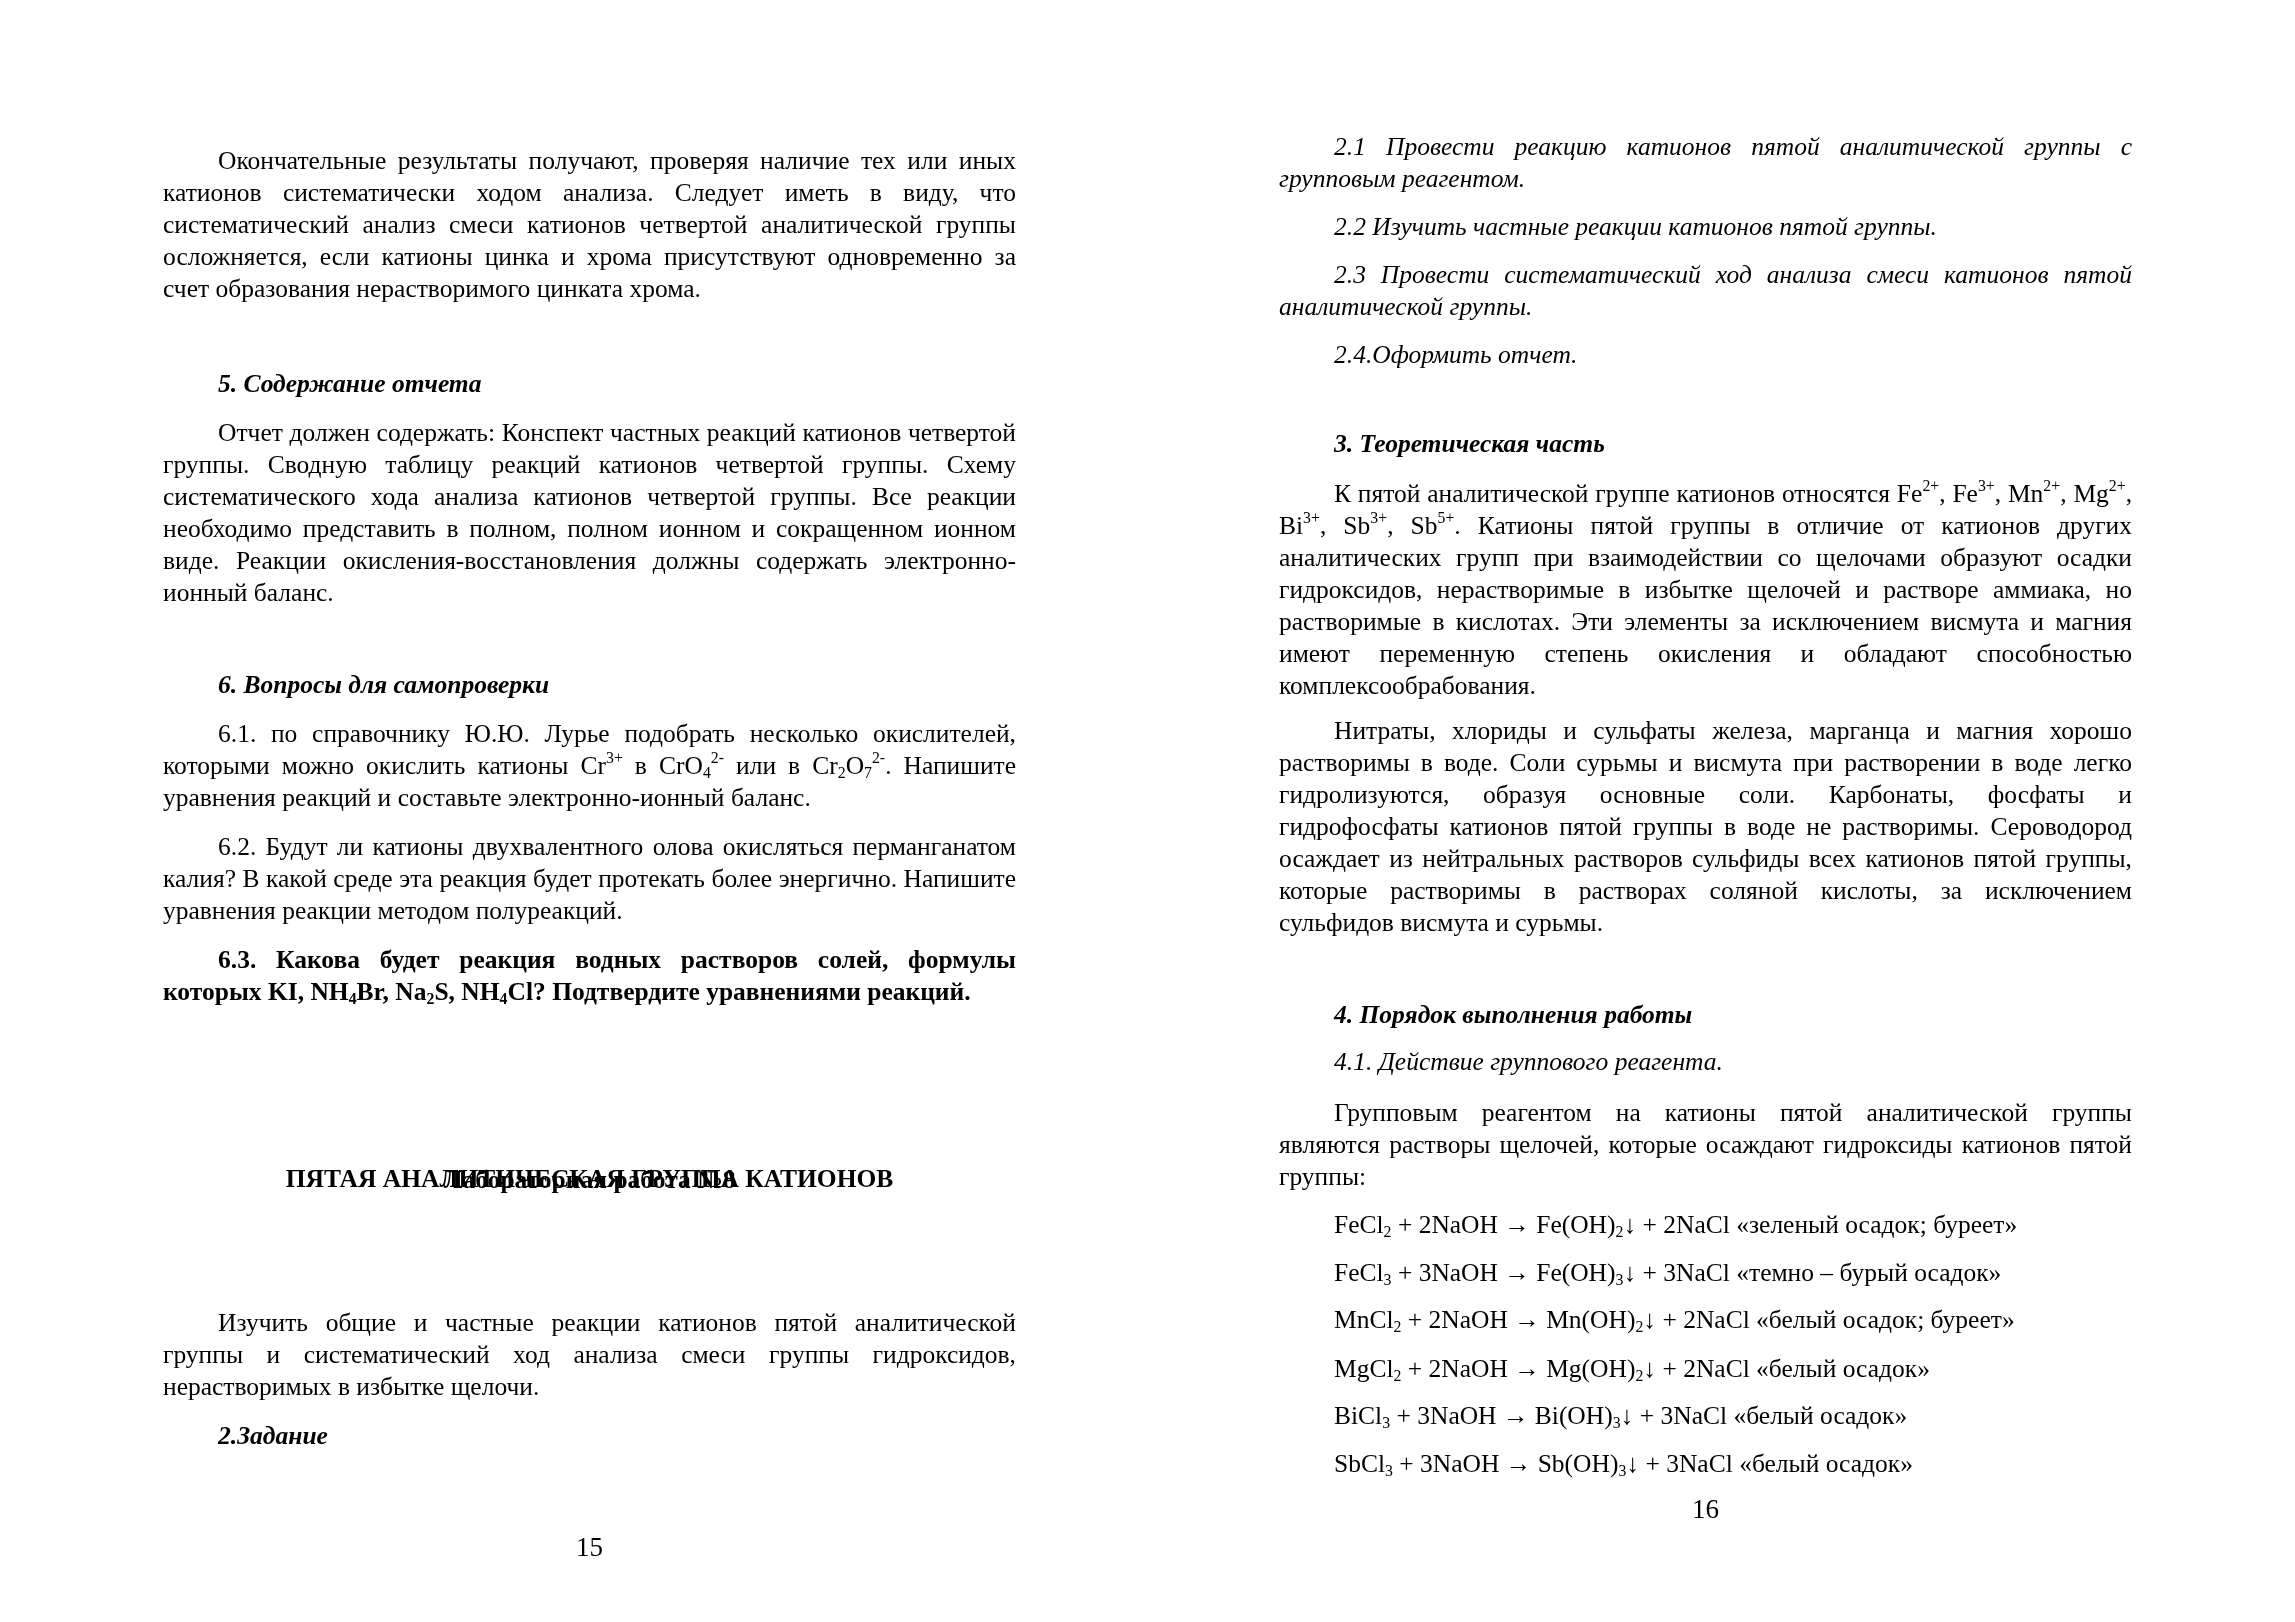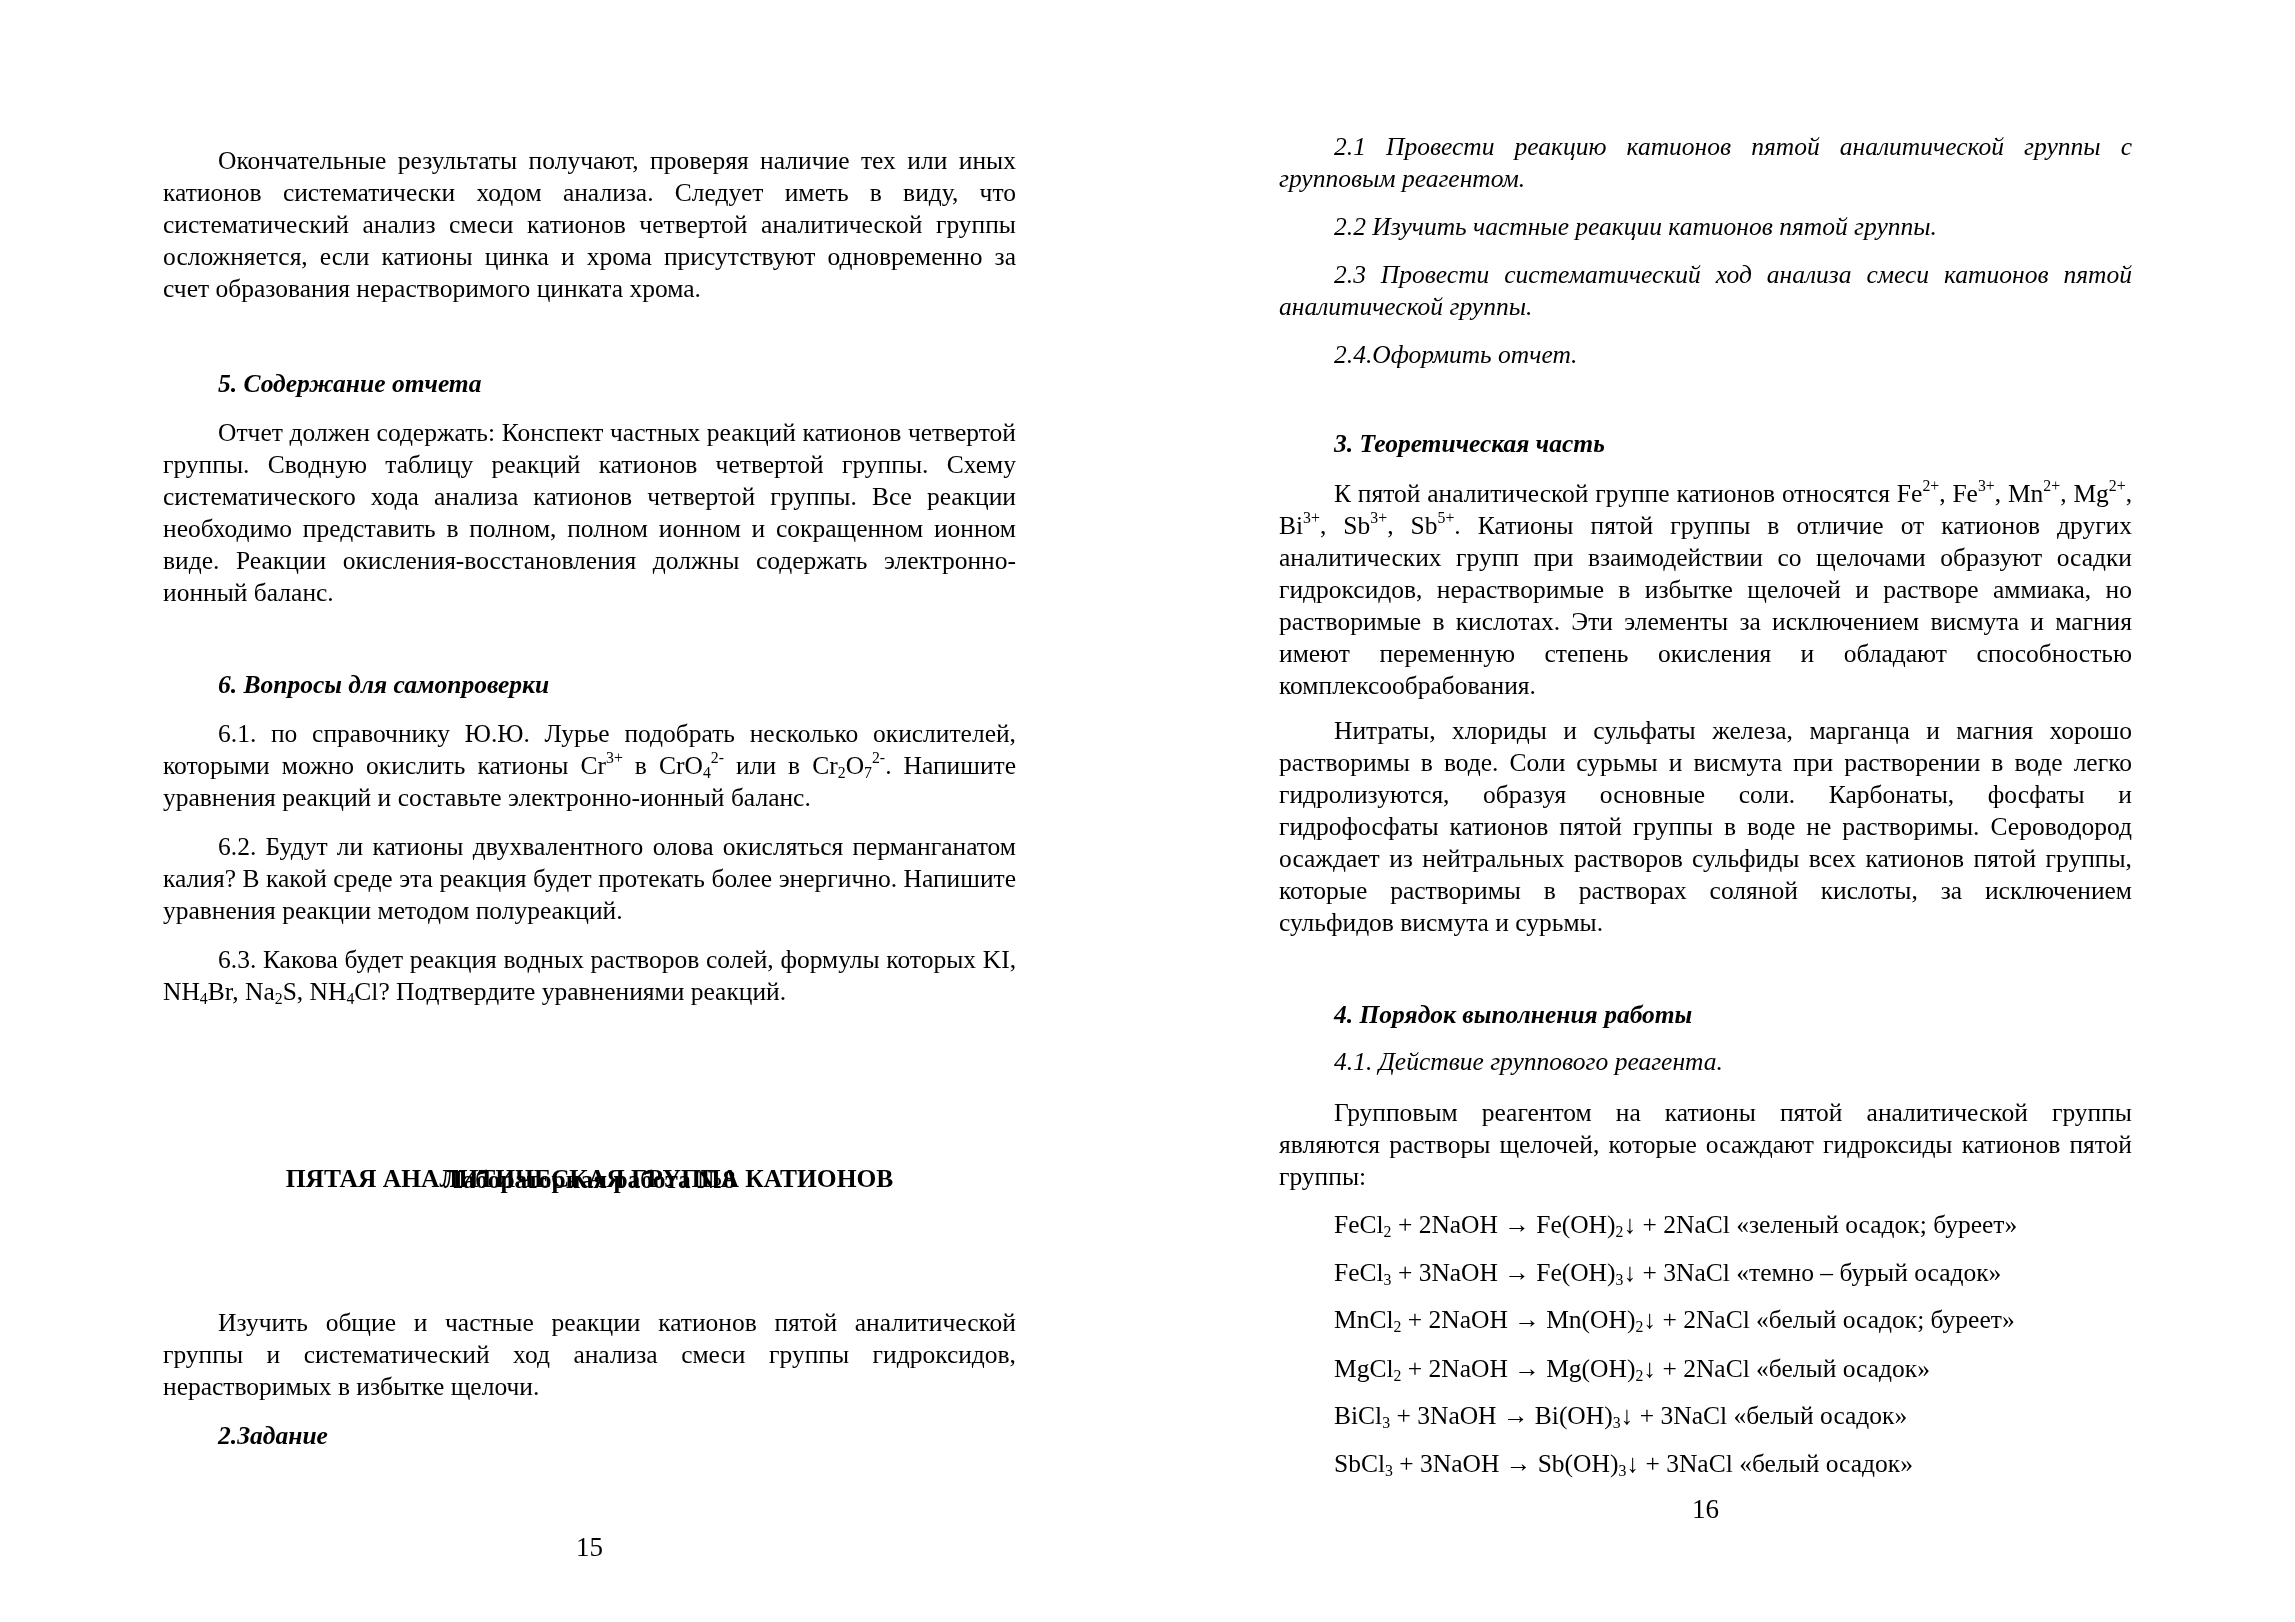--- a/index.html
+++ b/index.html
@@ -27,21 +27,21 @@
 
   <p class="blk head" style="top:368px;">5. Содержание отчета</p>
   <p class="blk para" style="top:417px;">Отчет должен содержать: Конспект частных реакций катионов четвертой группы. Сводную таблицу реакций катионов четвертой группы. Схему систематического хода анализа катионов четвертой группы. Все реакции необходимо представить в полном, полном ионном и сокращенном ионном виде. Реакции окисления-восстановления должны содержать электронно-ионный баланс.</p>
 
   <p class="blk head" style="top:669px;">6. Вопросы для самопроверки</p>
 
   <p class="blk para" style="top:718px;"><span>6.1. по справочнику Ю.Ю. Лурье подобрать несколько окислителей, которыми можно окислить катионы Cr</span><sup>3+</sup><span> в CrO</span><sub>4</sub><sup>2-</sup><span> или в Cr</span><sub>2</sub><span>O</span><sub>7</sub><sup>2-</sup><span>. Напишите уравнения реакций и составьте электронно-ионный баланс.</span></p>
 
   <p class="blk para" style="top:831px;">6.2. Будут ли катионы двухвалентного олова окисляться перманганатом калия? В какой среде эта реакция будет протекать более энергично. Напишите уравнения реакции методом полуреакций.</p>
 
-  <p class="blk para" style="top:944px;"><span>6.3. Какова будет реакция водных растворов солей, формулы которых KI, NH</span><sub>4</sub><span>Br, Na</span><sub>2</sub><span>S, NH</span><sub>4</sub><span>Cl? Подтвердите уравнениями реакций.</span></p>
+  <p class="blk para" style="top:944px;font-weight:bold;"><span>6.3. Какова будет реакция водных растворов солей, формулы которых KI, NH</span><sub>4</sub><span>Br, Na</span><sub>2</sub><span>S, NH</span><sub>4</sub><span>Cl? Подтвердите уравнениями реакций.</span></p>
 
 
   <p class="blk center" style="top:1116px;margin-top:48px;">Лабораторная работа №8</p>
   <p class="blk center" style="top:1163px;">ПЯТАЯ АНАЛИТИЧЕСКАЯ ГРУППА КАТИОНОВ</p>
 
   <p class="blk para" style="top:1307px;">Изучить общие и частные реакции катионов пятой аналитической группы и систематический ход анализа смеси группы гидроксидов, нерастворимых в избытке щелочи.</p>
 
   <p class="blk head" style="top:1420px;">2.Задание</p>
 
   <p class="blk pgnum" style="top:1493px;margin-top:38px;">15</p>

